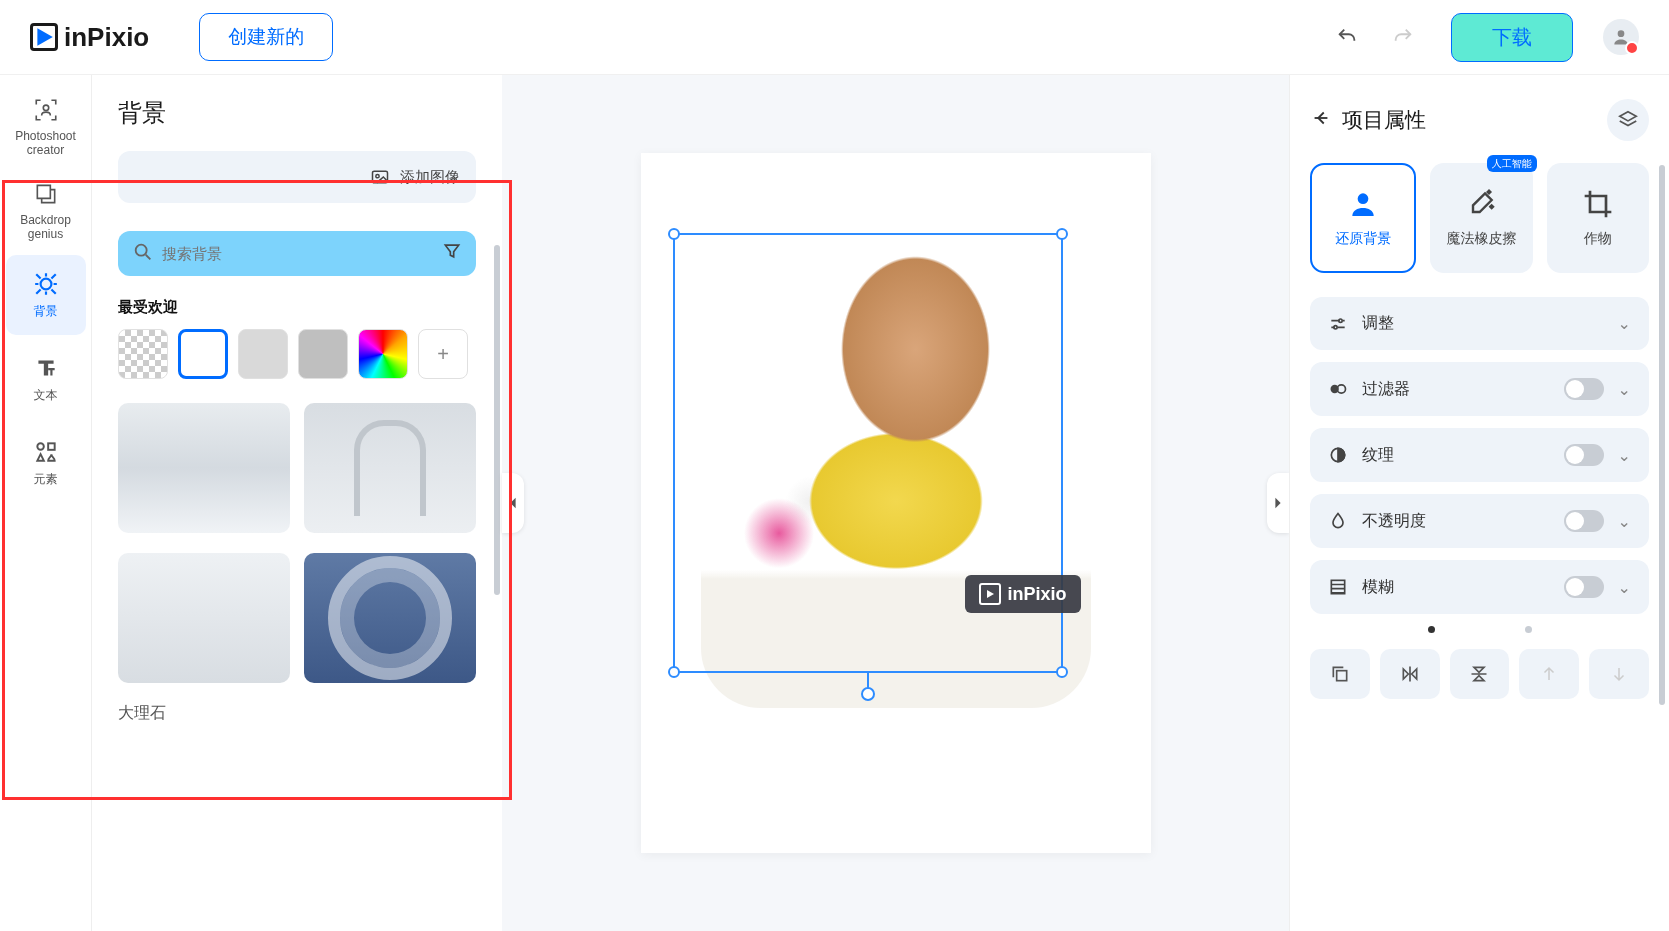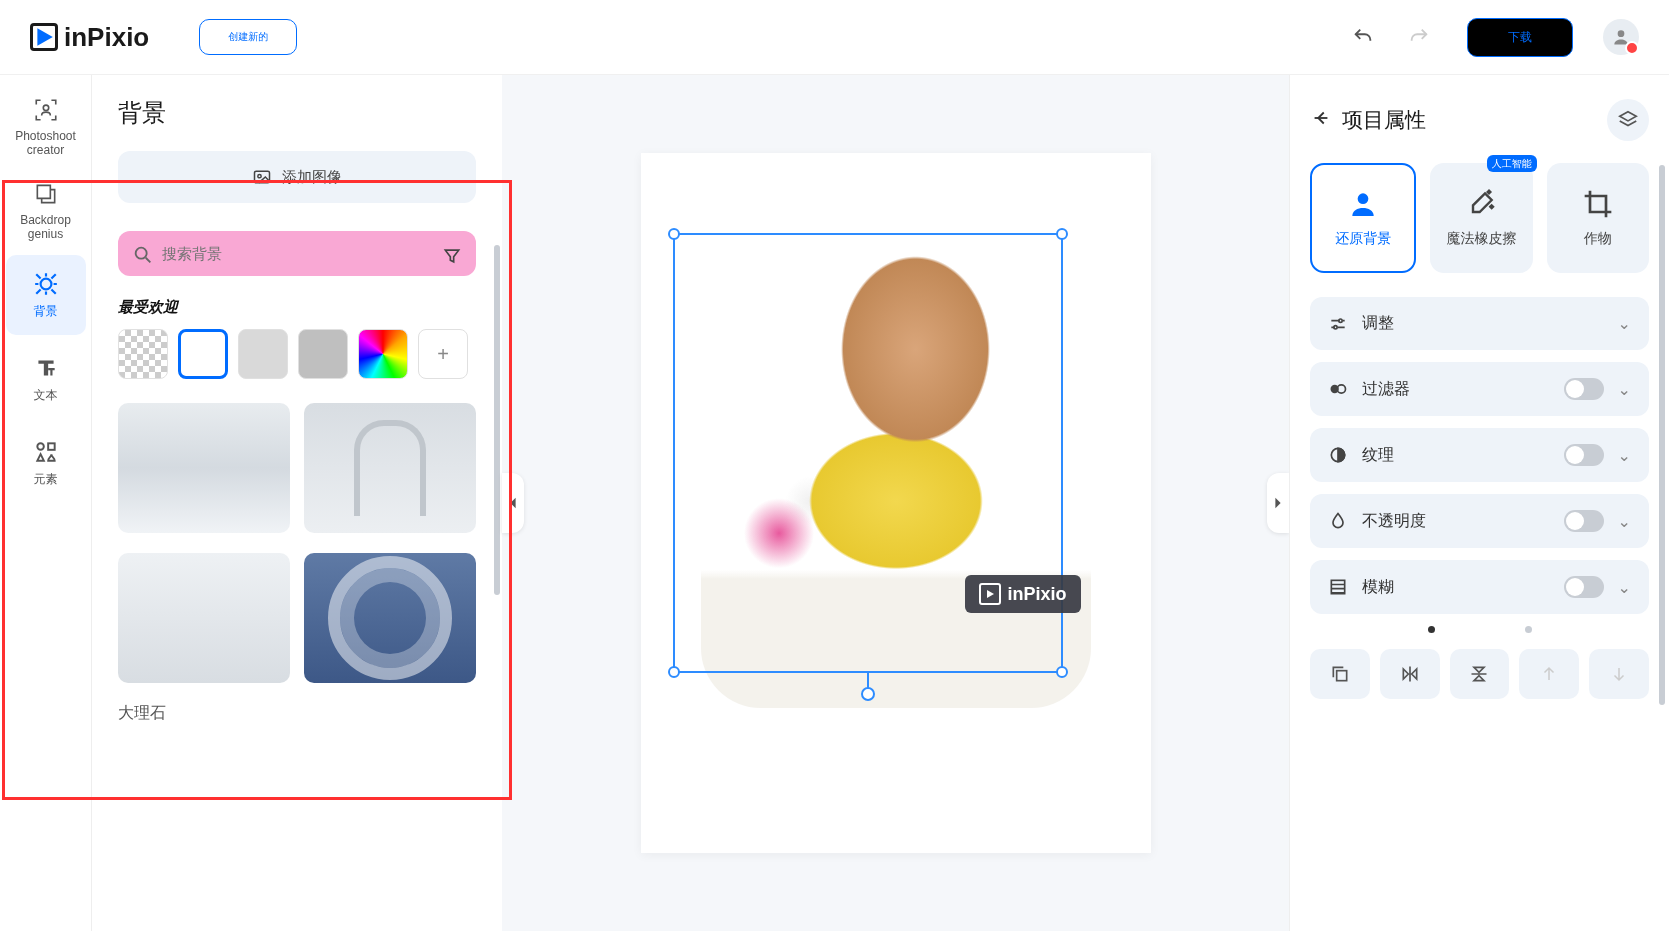--- a/index.html
+++ b/index.html
@@ -2,43 +2,43 @@
 <html><head>
 <meta charset="utf-8">
 <style>
 * { box-sizing: border-box; margin: 0; padding: 0; font-family: -apple-system, BlinkMacSystemFont, "Segoe UI", Arial, sans-serif; }
 body { width: 1669px; height: 931px; background: #f5f7fa; overflow: hidden; }
 
 .topbar { height: 75px; background: #fff; display: flex; align-items: center; padding: 0 30px; border-bottom: 1px solid #f0f0f0; }
 .logo { display: flex; align-items: center; gap: 6px; font-size: 26px; font-weight: 600; color: #1a1a1a; }
 .logo-icon { width: 28px; height: 28px; border: 3px solid #1a1a1a; border-radius: 4px; display: flex; align-items: center; justify-content: center; }
 .logo-icon svg { fill: #006cff; }
-.create-btn { margin-left: 50px; border: 1.5px solid #006cff; color: #006cff; background: #fff; border-radius: 10px; padding: 10px 28px; font-size: 10px; cursor: pointer; }
+.create-btn { margin-left: 50px; border: 1.5px solid #006cff; color: #006cff; background: #fff; border-radius: 10px; padding: 10px 28px; font-size: 19px; cursor: pointer; }
 .spacer { flex: 1; }
 .topbar-icon { width: 40px; height: 40px; display: flex; align-items: center; justify-content: center; color: #555; cursor: pointer; margin: 0 8px; }
 .topbar-icon.disabled { color: #ccc; }
-.download-btn { border: 1.5px solid #006cff; color: #006cff; background: #000000; border-radius: 10px; padding: 10px 40px; font-size: 12px; cursor: pointer; margin-left: 20px; }
+.download-btn { border: 1.5px solid #006cff; color: #006cff; background: #5eead4; border-radius: 10px; padding: 10px 40px; font-size: 20px; cursor: pointer; margin-left: 20px; }
 .pro-btn { background: linear-gradient(135deg, #2d8cff, #006cff); color: #fff; border: none; border-radius: 10px; padding: 12px 30px; font-size: 16px; font-weight: 600; cursor: pointer; margin-left: 14px; display: flex; align-items: center; gap: 10px; }
 .avatar { width: 36px; height: 36px; background: #e8edf2; border-radius: 50%; margin-left: 30px; display: flex; align-items: center; justify-content: center; position: relative; cursor: pointer; }
 .avatar::after { content: ''; width: 10px; height: 10px; background: #ff4444; border-radius: 50%; position: absolute; bottom: 0; right: 0; border: 2px solid #fff; }
 
 .main { display: flex; height: 856px; }
 
 .toolrail { width: 92px; background: #fff; border-right: 1px solid #eee; display: flex; flex-direction: column; align-items: center; padding-top: 12px; }
 .tool-item { width: 80px; height: 80px; display: flex; flex-direction: column; align-items: center; justify-content: center; gap: 6px; font-size: 12px; color: #555; cursor: pointer; border-radius: 10px; margin-bottom: 4px; text-align: center; }
 .tool-item.active { background: #eaf2ff; color: #006cff; }
 .tool-item svg, .tool-item .ticon { width: 26px; height: 26px; }
 
 .sidepanel { width: 410px; background: #fff; position: relative; }
 .panel-inner { padding: 22px 26px 0 26px; }
 .panel-title { font-size: 24px; font-weight: 500; color: #1a1a1a; margin-bottom: 22px; }
-.add-image-btn { width: 100%; background: #eef3f9; border: none; border-radius: 12px; padding: 16px; font-size: 15px; color: #444; display: flex; align-items: center; justify-content: center; gap: 10px; cursor: pointer; margin-bottom: 28px; }
-.search-row { width: 100%; background: #f9a8d4; border-radius: 12px; display: flex; align-items: flex-end; padding: 10px 14px; margin-bottom: 22px; }
+.add-image-btn { width: 100%; background: #eef3f9; border: none; border-radius: 12px; padding: 16px; font-size: 15px; color: #444; display: flex; align-items: center; justify-content: flex-end; gap: 10px; cursor: pointer; margin-bottom: 28px; }
+.search-row { width: 100%; background: #7dd3fc; border-radius: 12px; display: flex; align-items: flex-start; padding: 10px 14px; margin-bottom: 22px; }
 .search-row input { flex: 1; border: none; background: transparent; outline: none; font-size: 15px; color: #333; padding: 4px 8px; }
-.section-h { font-size: 15px; font-weight: 700; color: #111; margin-bottom: 12px; font-style: italic; }
+.section-h { font-size: 15px; font-weight: 700; color: #111; margin-bottom: 12px; }
 .swatch-row { display: flex; gap: 10px; margin-bottom: 24px; }
 .swatch { width: 50px; height: 50px; border-radius: 8px; cursor: pointer; border: 1px solid #e0e0e0; }
 .swatch.transparent { background: repeating-conic-gradient(#ccc 0 25%, #fff 0 50%) 0 0 / 12px 12px; }
 .swatch.white { background: #fff; border: 3px solid #006cff; }
 .swatch.lgray { background: #d9d9d9; }
 .swatch.gray { background: #bfbfbf; }
 .swatch.rainbow { background: conic-gradient(red, orange, yellow, lime, cyan, blue, magenta, red); }
 .swatch.add { background: #fff; display: flex; align-items: center; justify-content: center; font-size: 20px; color: #888; }
 .cat-h { font-size: 16px; color: #555; margin-bottom: 12px; }
 .thumb-row { display: flex; gap: 14px; margin-bottom: 20px; }

